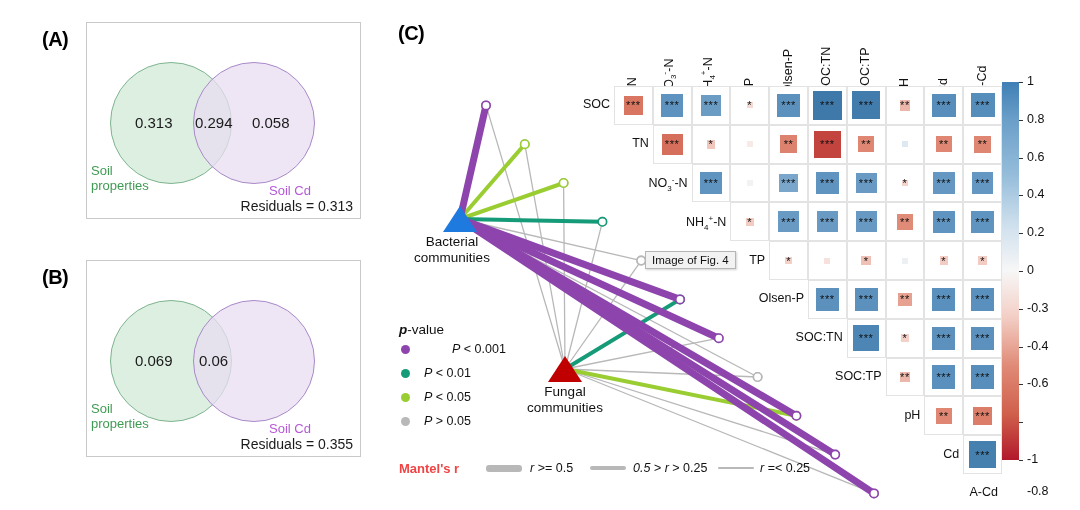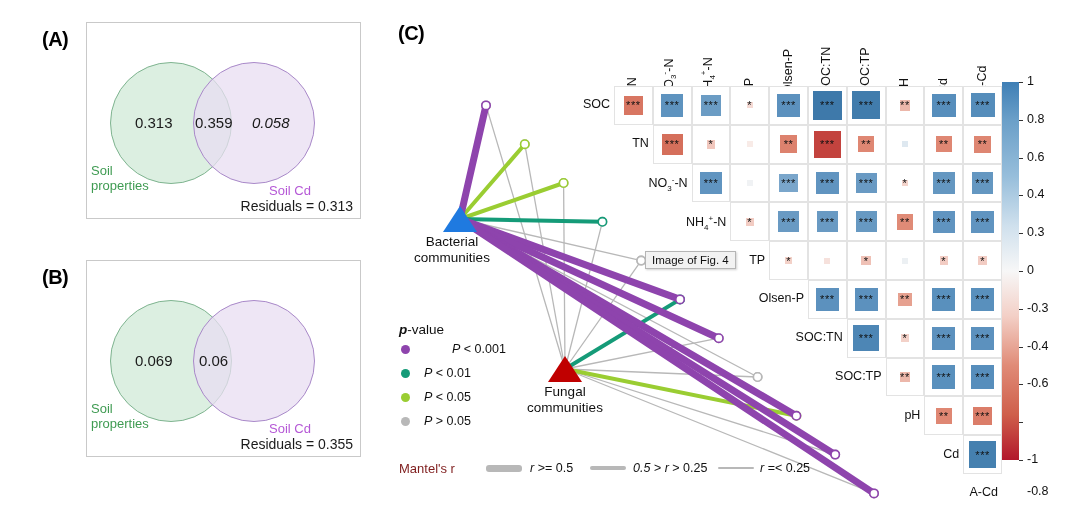--- a/index.html
+++ b/index.html
@@ -42,21 +42,21 @@
        #f7f7f7 50%,#f3cfc6 62%,#e08b77 75%,#cf5f4b 88%,#b2182b 100%);}
   .cb-tick{position:absolute;width:4px;height:1px;background:#333;left:1019px;}
   .cb-lab{position:absolute;font-size:12.5px;color:#111;left:1027px;}
 
   
   .pv-title{position:absolute;font-size:13.5px;color:#111;}
   .pv-title i{font-style:italic;font-weight:bold;}
   .pv-dot{position:absolute;width:9px;height:9px;border-radius:50%;}
   .pv-lab{position:absolute;font-size:12.5px;color:#111;white-space:nowrap;}
   .pv-lab i{font-style:italic;}
-  .mt-title{position:absolute;font-size:13px;font-weight:normal;color:#7f1d1d;}
+  .mt-title{position:absolute;font-size:13px;font-weight:bold;color:#ef4444;}
   .mt-lab{position:absolute;font-size:12.5px;color:#111;white-space:nowrap;}
   .mt-lab i{font-style:italic;}
   .mt-line{position:absolute;background:#b8b8b8;border-radius:3px;}
 
   
   .tri{position:absolute;width:0;height:0;}
   .node-lab{position:absolute;font-size:13.5px;color:#111;text-align:center;line-height:1.15;}
 
   
   #tooltip{position:absolute;left:645px;top:251px;padding:2px 6px;background:#f2f2f2;
@@ -65,22 +65,22 @@
 </style>
 </head>
 <body>
 
 <div class="abs panel-letter" style="left:42px;top:28px;">(A)</div>
 <div class="venn-panel" style="left:86px;top:22px;width:275px;height:197px;">
   <div class="venn-body">
     <div class="circ circ-green" style="left:23px;top:16px;width:122px;height:122px;"></div>
     <div class="circ circ-purple" style="left:106px;top:16px;width:122px;height:122px;"></div>
     <div class="venn-num" style="left:48px;top:68px;">0.313</div>
-    <div class="venn-num" style="left:108px;top:68px;">0.359</div>
-    <div class="venn-num" style="left:165px;top:68px;font-style:italic;">0.058</div>
+    <div class="venn-num" style="left:108px;top:68px;">0.294</div>
+    <div class="venn-num" style="left:165px;top:68px;">0.058</div>
     <div class="lbl-soil" style="left:4px;top:118px;width:90px;">
       <span>Soil</span><br>
       <span>properties</span>
     </div>
     <div class="lbl-cd" style="left:182px;top:137px;">Soil Cd</div>
     <div class="resid" style="right:7px;top:152px;">Residuals = 0.313</div>
   </div>
 </div>
 
 <div class="abs panel-letter" style="left:42px;top:266px;">(B)</div>
@@ -372,21 +372,21 @@
 <div id="cbar-ticks">
     <div class="cb-tick" style="top: 82px;"></div>
     <div class="cb-lab" style="top: 74px;">1</div>
     <div class="cb-tick" style="top: 119.8px;"></div>
     <div class="cb-lab" style="top: 111.8px;">0.8</div>
     <div class="cb-tick" style="top: 157.6px;"></div>
     <div class="cb-lab" style="top: 149.6px;">0.6</div>
     <div class="cb-tick" style="top: 195.4px;"></div>
     <div class="cb-lab" style="top: 187.4px;">0.4</div>
     <div class="cb-tick" style="top: 233.2px;"></div>
-    <div class="cb-lab" style="top: 225.2px;">0.3</div>
+    <div class="cb-lab" style="top: 225.2px;">0.2</div>
     <div class="cb-tick" style="top: 271px;"></div>
     <div class="cb-lab" style="top: 263px;">0</div>
     <div class="cb-tick" style="top: 308.8px;"></div>
     <div class="cb-lab" style="top: 300.8px;">-0.3</div>
     <div class="cb-tick" style="top: 346.6px;"></div>
     <div class="cb-lab" style="top: 338.6px; text-align: right;">-0.4</div>
     <div class="cb-tick" style="top: 384.4px;"></div>
     <div class="cb-lab" style="top: 376.4px;">-0.6</div>
     <div class="cb-tick" style="top: 422.2px;"></div>
     <div class="cb-lab" style="top: 436px; margin-top: 48px;">-0.8</div>

